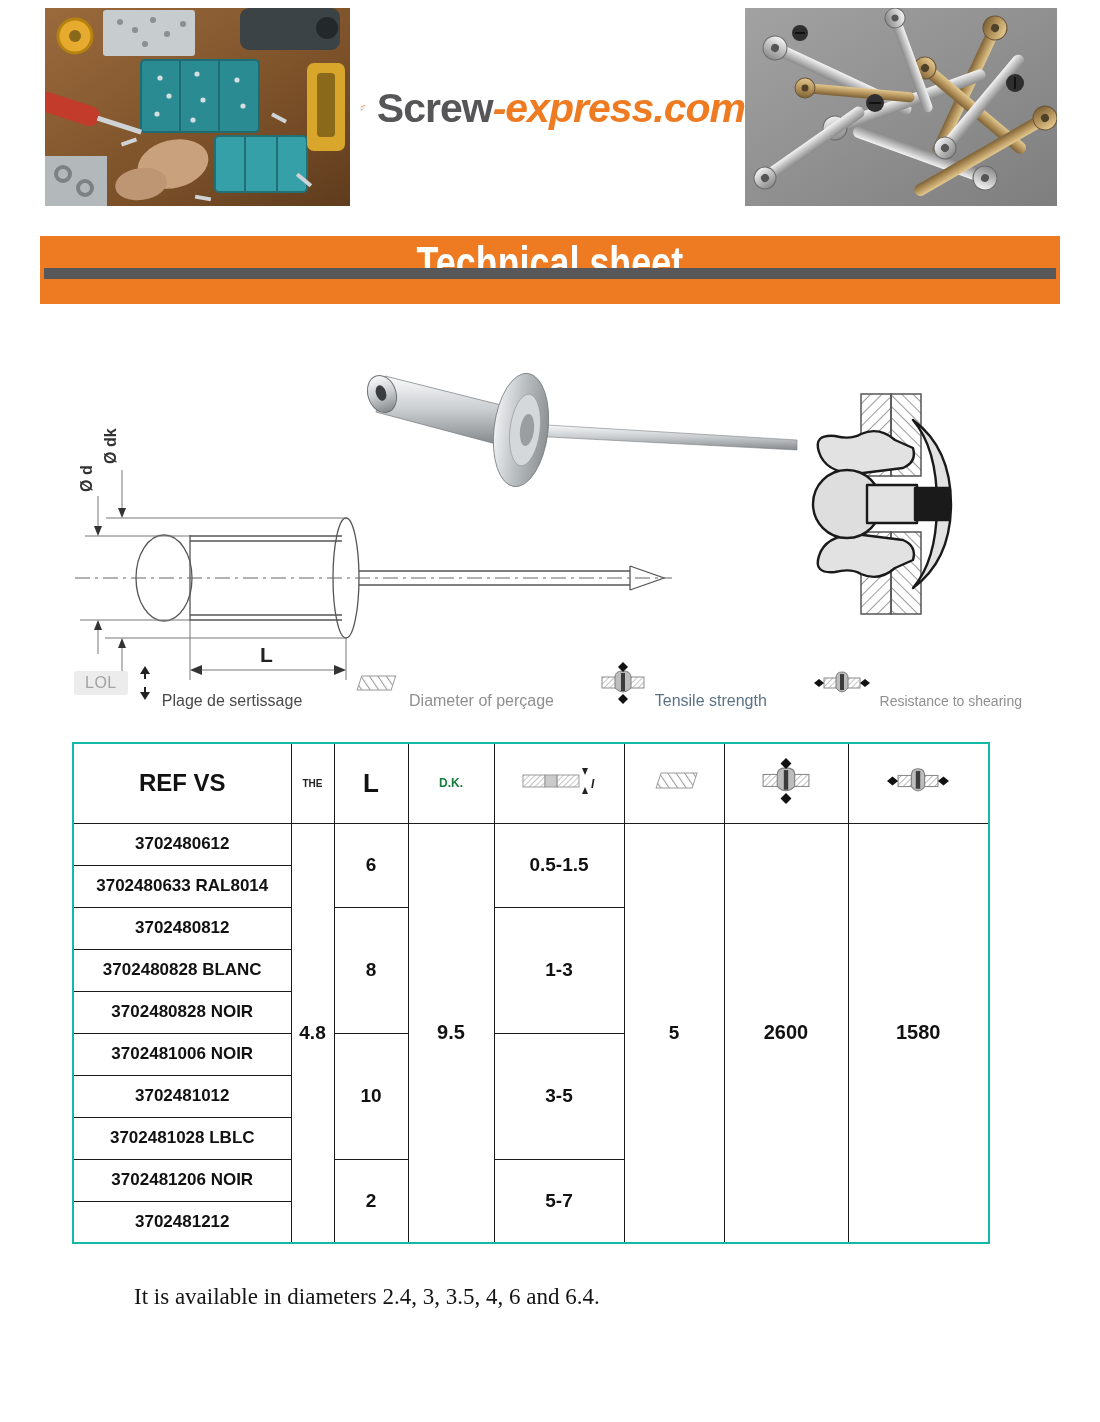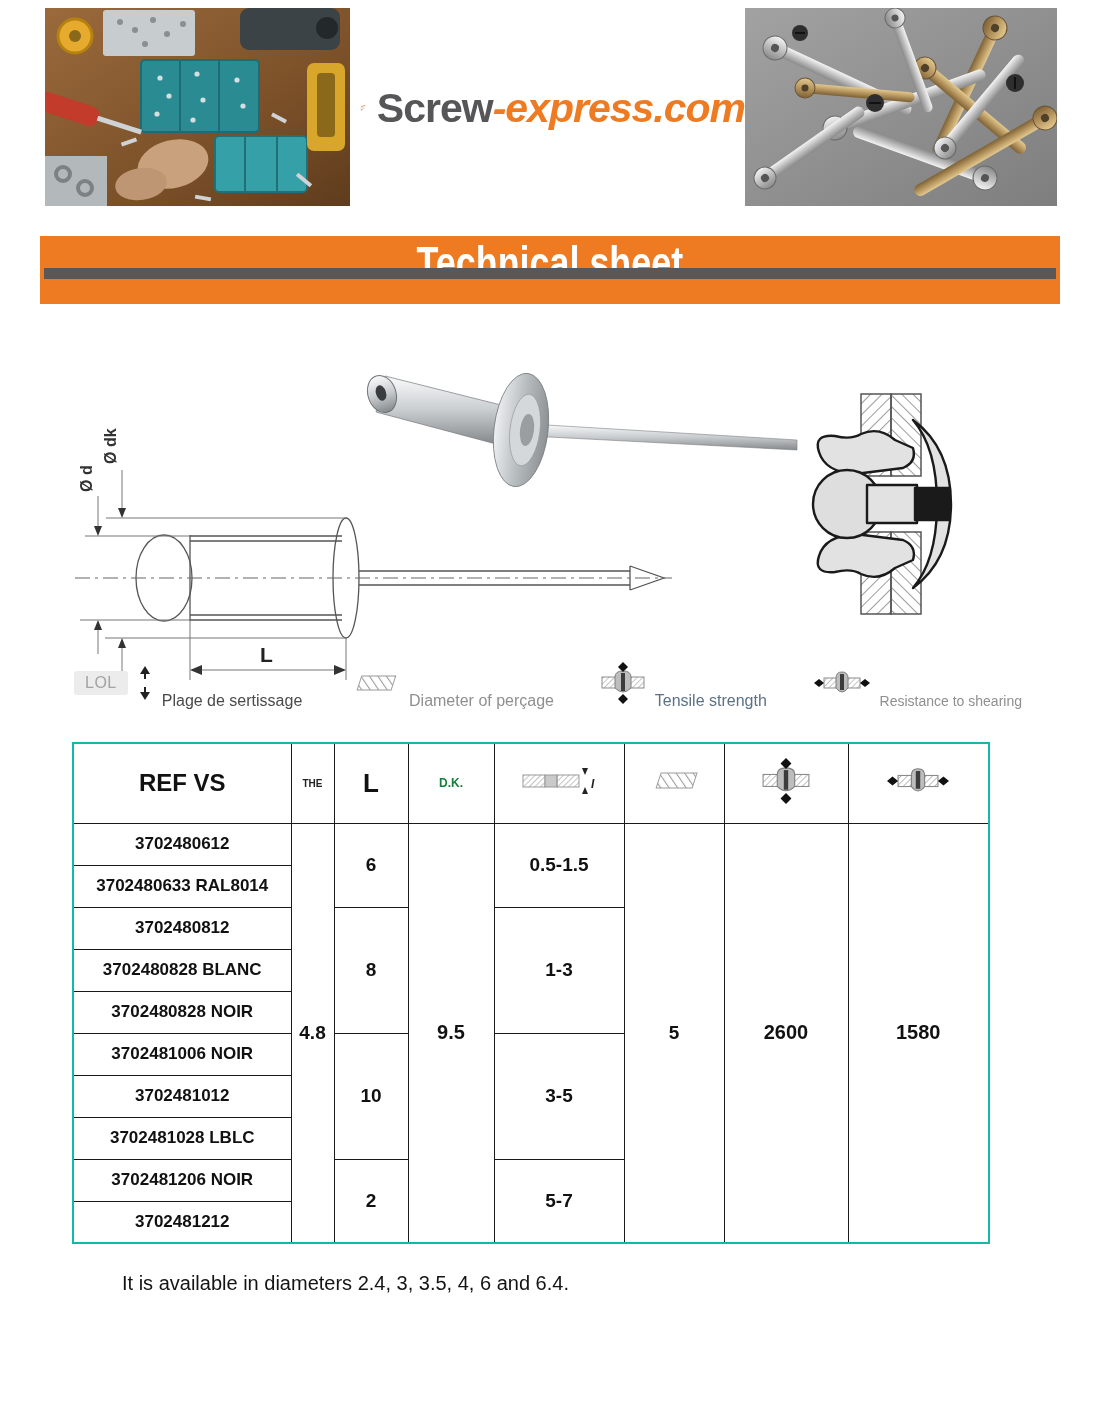--- a/index.html
+++ b/index.html
@@ -54,21 +54,21 @@
   .spec-table tbody tr{height:42px;padding-left:14px;}
   .th-ref{font-size:24px;font-weight:bold;}
   .th-the{font-size:10px;font-weight:bold;color:#222;}
   .th-l{font-size:26px;font-weight:bold;}
   .th-dk{font-size:12px;font-weight:bold;color:#15803d;}
   .td-ref{font-size:17px;font-weight:bold;}
   .td-val{font-size:19px;font-weight:bold;}
   .td-val-lg{font-size:20px;font-weight:bold;}
 
   
-  .note{position:absolute;left:118px;top:1268px;font-size:20px;color:#141414;margin:4px;}
+  .note{position:absolute;left:118px;top:1268px;font-size:23px;color:#141414;margin:16px;font-family:Liberation Serif, serif;}
   .footer-bar{position:absolute;left:40px;top:1385px;width:1013px;height:37px;background:#58585a;
               display:flex;align-items:center;justify-content:flex-end;padding-right:14px;box-sizing:border-box;}
   .footer-bar span{color:#fff;font-size:21px;font-weight:bold;transform:scaleX(0.88);transform-origin:right center;}
 </style>
 </head>
 <body>
 
 <div class="page">
 
   <div class="photo photo-left">

